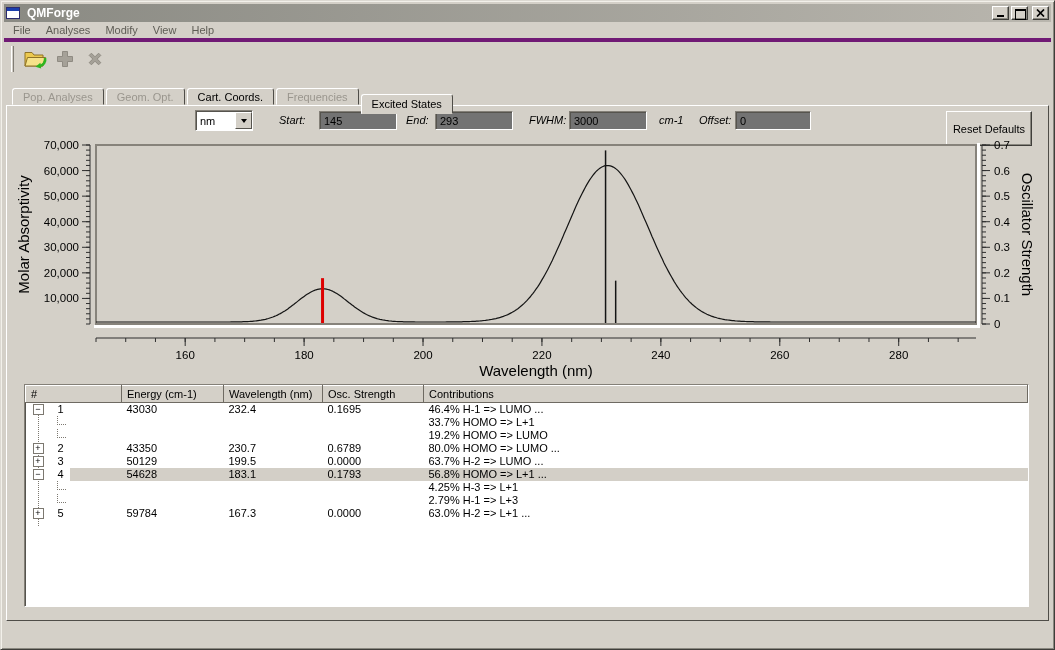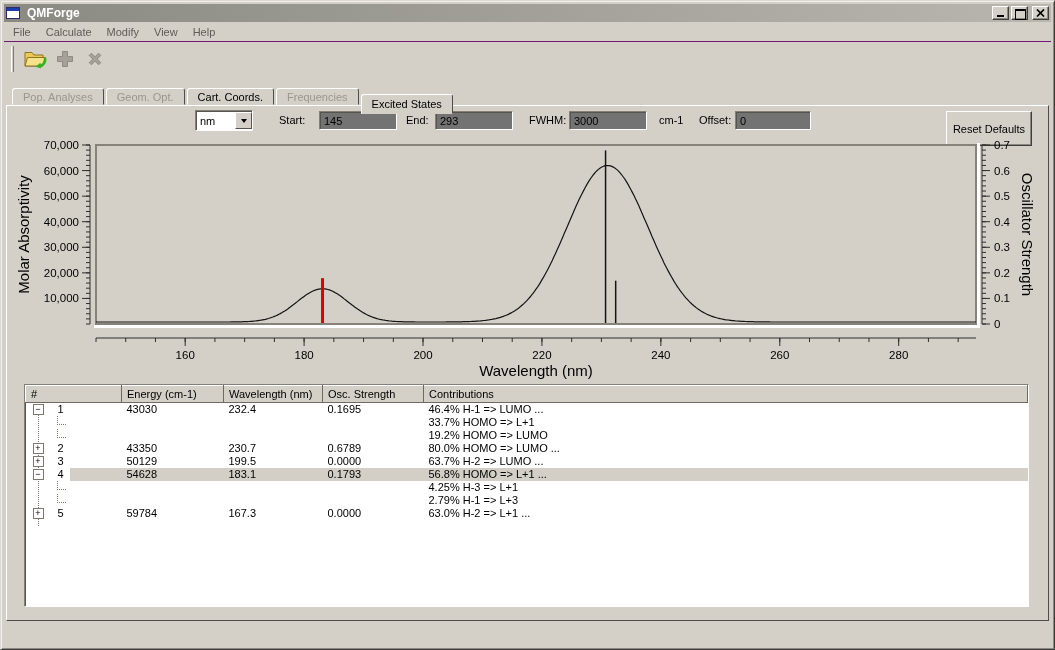--- a/index.html
+++ b/index.html
@@ -13,37 +13,37 @@
   .app-icon{width:14px;height:12px;background:#fff;border:1px solid #2b2b6e;display:inline-block;}
   .app-icon .bar{display:block;height:3px;background:#1b3fae;}
   .title-text{color:#fff;font-weight:bold;font-size:12px;padding-left:2px;}
   .winbtns{margin-left:auto;display:flex;gap:2px;}
   .winbtn{position:relative;width:17px;height:14px;background:#d4d0c8;border:1px solid;border-color:#fff #3f3e3a #3f3e3a #fff;
     box-shadow:inset -1px -1px 0 #8a8880;display:flex;align-items:center;justify-content:center;}
   .winbtn-min::after{content:"";position:absolute;left:4px;bottom:2px;width:7px;height:2px;background:#000;}
   .winbtn-max::after{content:"";position:absolute;left:3px;top:2px;width:9px;height:8px;border:1px solid #000;border-top-width:2px;}
   .winbtn-close{margin-left:2px;}
   
-  .menubar{height:20px;display:flex;align-items:center;padding-left:9px;border-bottom:1px solid #701a75;}
+  .menubar{height:20px;display:flex;align-items:center;padding-left:9px;border-bottom:4px solid #701a75;}
   .menu-item{margin-right:15px;color:#5e5c55;cursor:default;}
   
   .toolbar{height:34px;display:flex;align-items:center;padding-left:5px;}
   .grip{width:3px;height:26px;border-left:1px solid #fff;border-right:1px solid #807c74;margin:0 6px 0 2px;}
   .tbtn{width:30px;height:30px;display:flex;align-items:center;justify-content:center;}
   
   .tabstrip{display:flex;align-items:center;height:20px;margin-top:9px;padding-left:8px;position:relative;z-index:2;}
   .tab{height:17px;line-height:16px;padding:0 10px;margin:3px 2px 0 0;background:#d4d0c8;
     border:1px solid;border-color:#fff #4f4d48 transparent #fff;border-radius:3px 3px 0 0;cursor:default;}
   .tab.active{height:20px;line-height:18px;margin-top:16px;margin-bottom:-1px;border-bottom:1px solid #d4d0c8;font-size:11px;}
   .tab.disabled{color:#9a968e;}
   
   .page{position:relative;margin:0 2px;height:516px;background:#d4d0c8;
     border:1px solid;border-color:#fff #4f4d48 #4f4d48 #fff;padding-left:20px;}
   
-  .ctl-label{position:absolute;top:8px;}
+  .ctl-label{position:absolute;top:8px;font-style:italic;}
   .field{position:absolute;top:5px;height:19px;background:#737373;border:1px solid;border-color:#848078 #fff #fff #848078;
     box-shadow:inset 1px 1px 0 #56544e;padding:2px 4px;font-size:11px;font-family:"Liberation Sans",sans-serif;}
   .select{position:absolute;left:188px;top:4px;width:58px;height:21px;background:#fff;
     border:1px solid;border-color:#848078 #fff #fff #848078;box-shadow:inset 1px 1px 0 #56544e;
     display:flex;align-items:center;padding-left:4px;}
   .select .arrowbtn{margin-left:auto;width:17px;height:17px;background:#d4d0c8;border:1px solid;
     border-color:#fff #56544e #56544e #fff;display:flex;align-items:center;justify-content:center;}
   .select .arrowbtn::after{content:"";border:3px solid transparent;border-top:4px solid #000;margin-top:4px;}
   .btn{position:absolute;right:16px;top:5px;width:86px;height:35px;background:#d4d0c8;
     border:1px solid;border-color:#fff #3f3e3a #3f3e3a #fff;box-shadow:inset -1px -1px 0 #8a8880;
@@ -82,21 +82,21 @@
       <span class="winbtn winbtn-close">
         <svg width="9" height="8" viewBox="0 0 9 8">
             <path d="M1 0.5 L8 7.5 M8 0.5 L1 7.5" stroke="#000" stroke-width="1.7"></path>
           </svg>
       </span>
     </span>
   </div>
 
   <div class="menubar" id="menubar">
       <span class="menu-item">File</span>
-      <span class="menu-item">Calculate</span>
+      <span class="menu-item">Analyses</span>
       <span class="menu-item">Modify</span>
       <span class="menu-item">View</span>
       <span class="menu-item">Help</span>
     </div>
 
   <div class="toolbar">
     <span class="grip"></span>
     <span class="tbtn">
       <svg width="26" height="26" viewBox="0 0 26 26">
         <path d="M3 6.5 L10 6.5 L12 9 L21 9 L21 20 L3 20 Z" fill="#ecc94f" stroke="#8f7326"></path>

